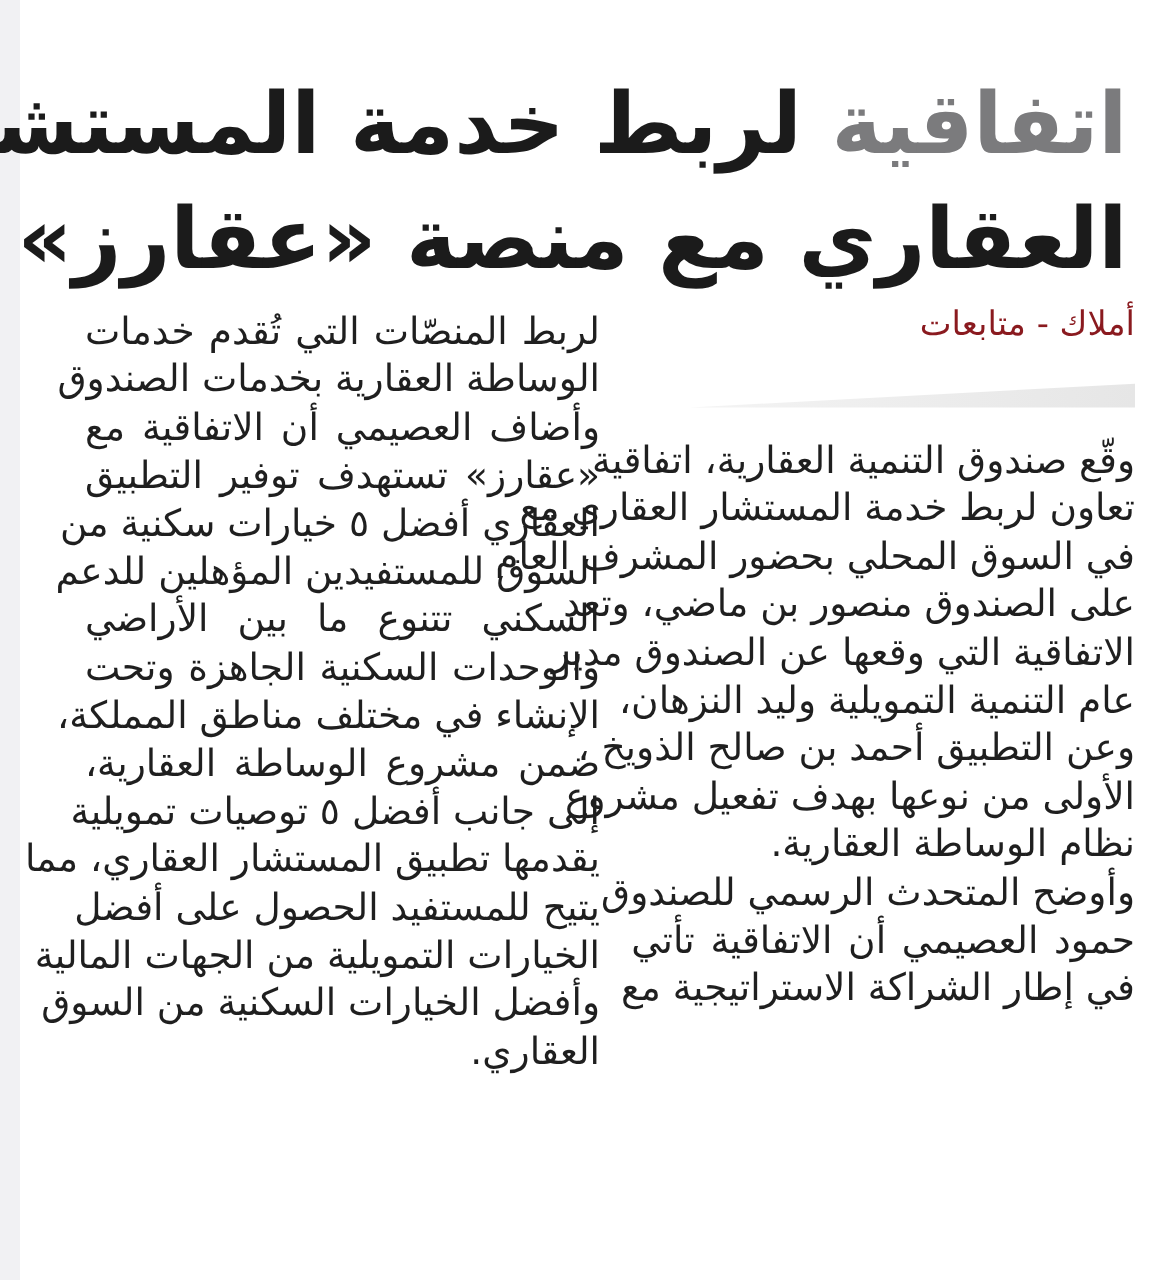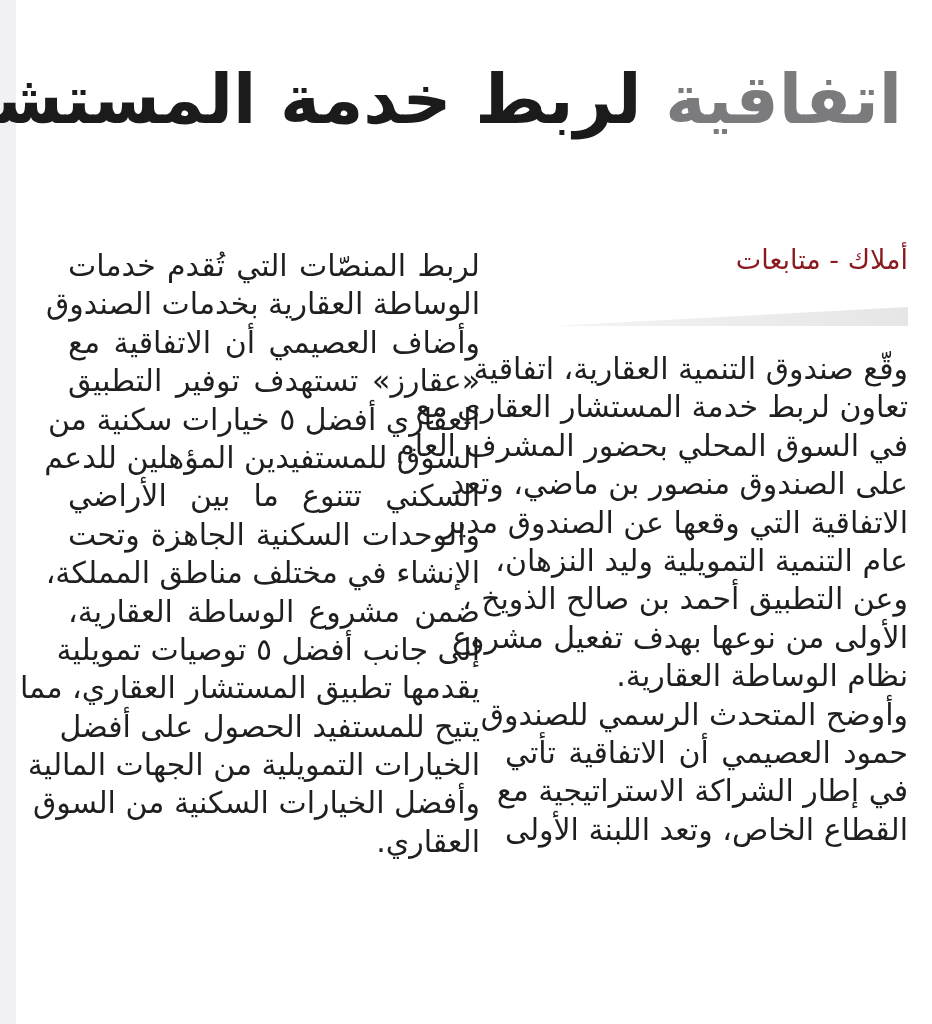--- a/index.html
+++ b/index.html
@@ -83,20 +83,21 @@
     top: 247px;
   }
 </style>
 </head>
 <body>
 
 <div class="left-strip"></div>
 
 <h1 class="headline">
   <span class="line"><span class="accent">اتفاقية</span><span> لربط خدمة المستشار</span></span>
+  <span class="line">العقاري مع منصة «عقارز»</span>
 </h1>
 
 <div class="byline">أملاك - متابعات</div>
 
 <svg class="wedge" viewBox="0 0 356 22" preserveAspectRatio="none">
   <defs>
     <linearGradient id="wg" x1="0" y1="0" x2="1" y2="0">
       <stop offset="0" stop-color="#f4f4f4"></stop>
       <stop offset="1" stop-color="#e6e6e6"></stop>
     </linearGradient>
@@ -110,21 +111,20 @@
   <span class="ln">في السوق المحلي بحضور المشرف العام</span>
   <span class="ln">على الصندوق منصور بن ماضي، وتعد</span>
   <span class="ln">الاتفاقية التي وقعها عن الصندوق مدير</span>
   <span class="ln">عام التنمية التمويلية وليد النزهان،</span>
   <span class="ln">وعن التطبيق أحمد بن صالح الذويخ ،</span>
   <span class="ln">الأولى من نوعها بهدف تفعيل مشروع</span>
   <span class="ln last">نظام الوساطة العقارية.</span>
   <span class="ln">وأوضح المتحدث الرسمي للصندوق</span>
   <span class="ln">حمود العصيمي أن الاتفاقية تأتي</span>
   <span class="ln">في إطار الشراكة الاستراتيجية مع</span>
-  <span class="ln">القطاع الخاص، وتعد اللبنة الأولى</span>
 </div>
 
 <div class="column col-left">
   <span class="ln">لربط المنصّات التي تُقدم خدمات</span>
   <span class="ln">الوساطة العقارية بخدمات الصندوق</span>
   <span class="ln">وأضاف العصيمي أن الاتفاقية مع</span>
   <span class="ln">«عقارز» تستهدف توفير التطبيق</span>
   <span class="ln">العقاري أفضل ٥ خيارات سكنية من</span>
   <span class="ln">السوق للمستفيدين المؤهلين للدعم</span>
   <span class="ln">السكني تتنوع ما بين الأراضي</span>

